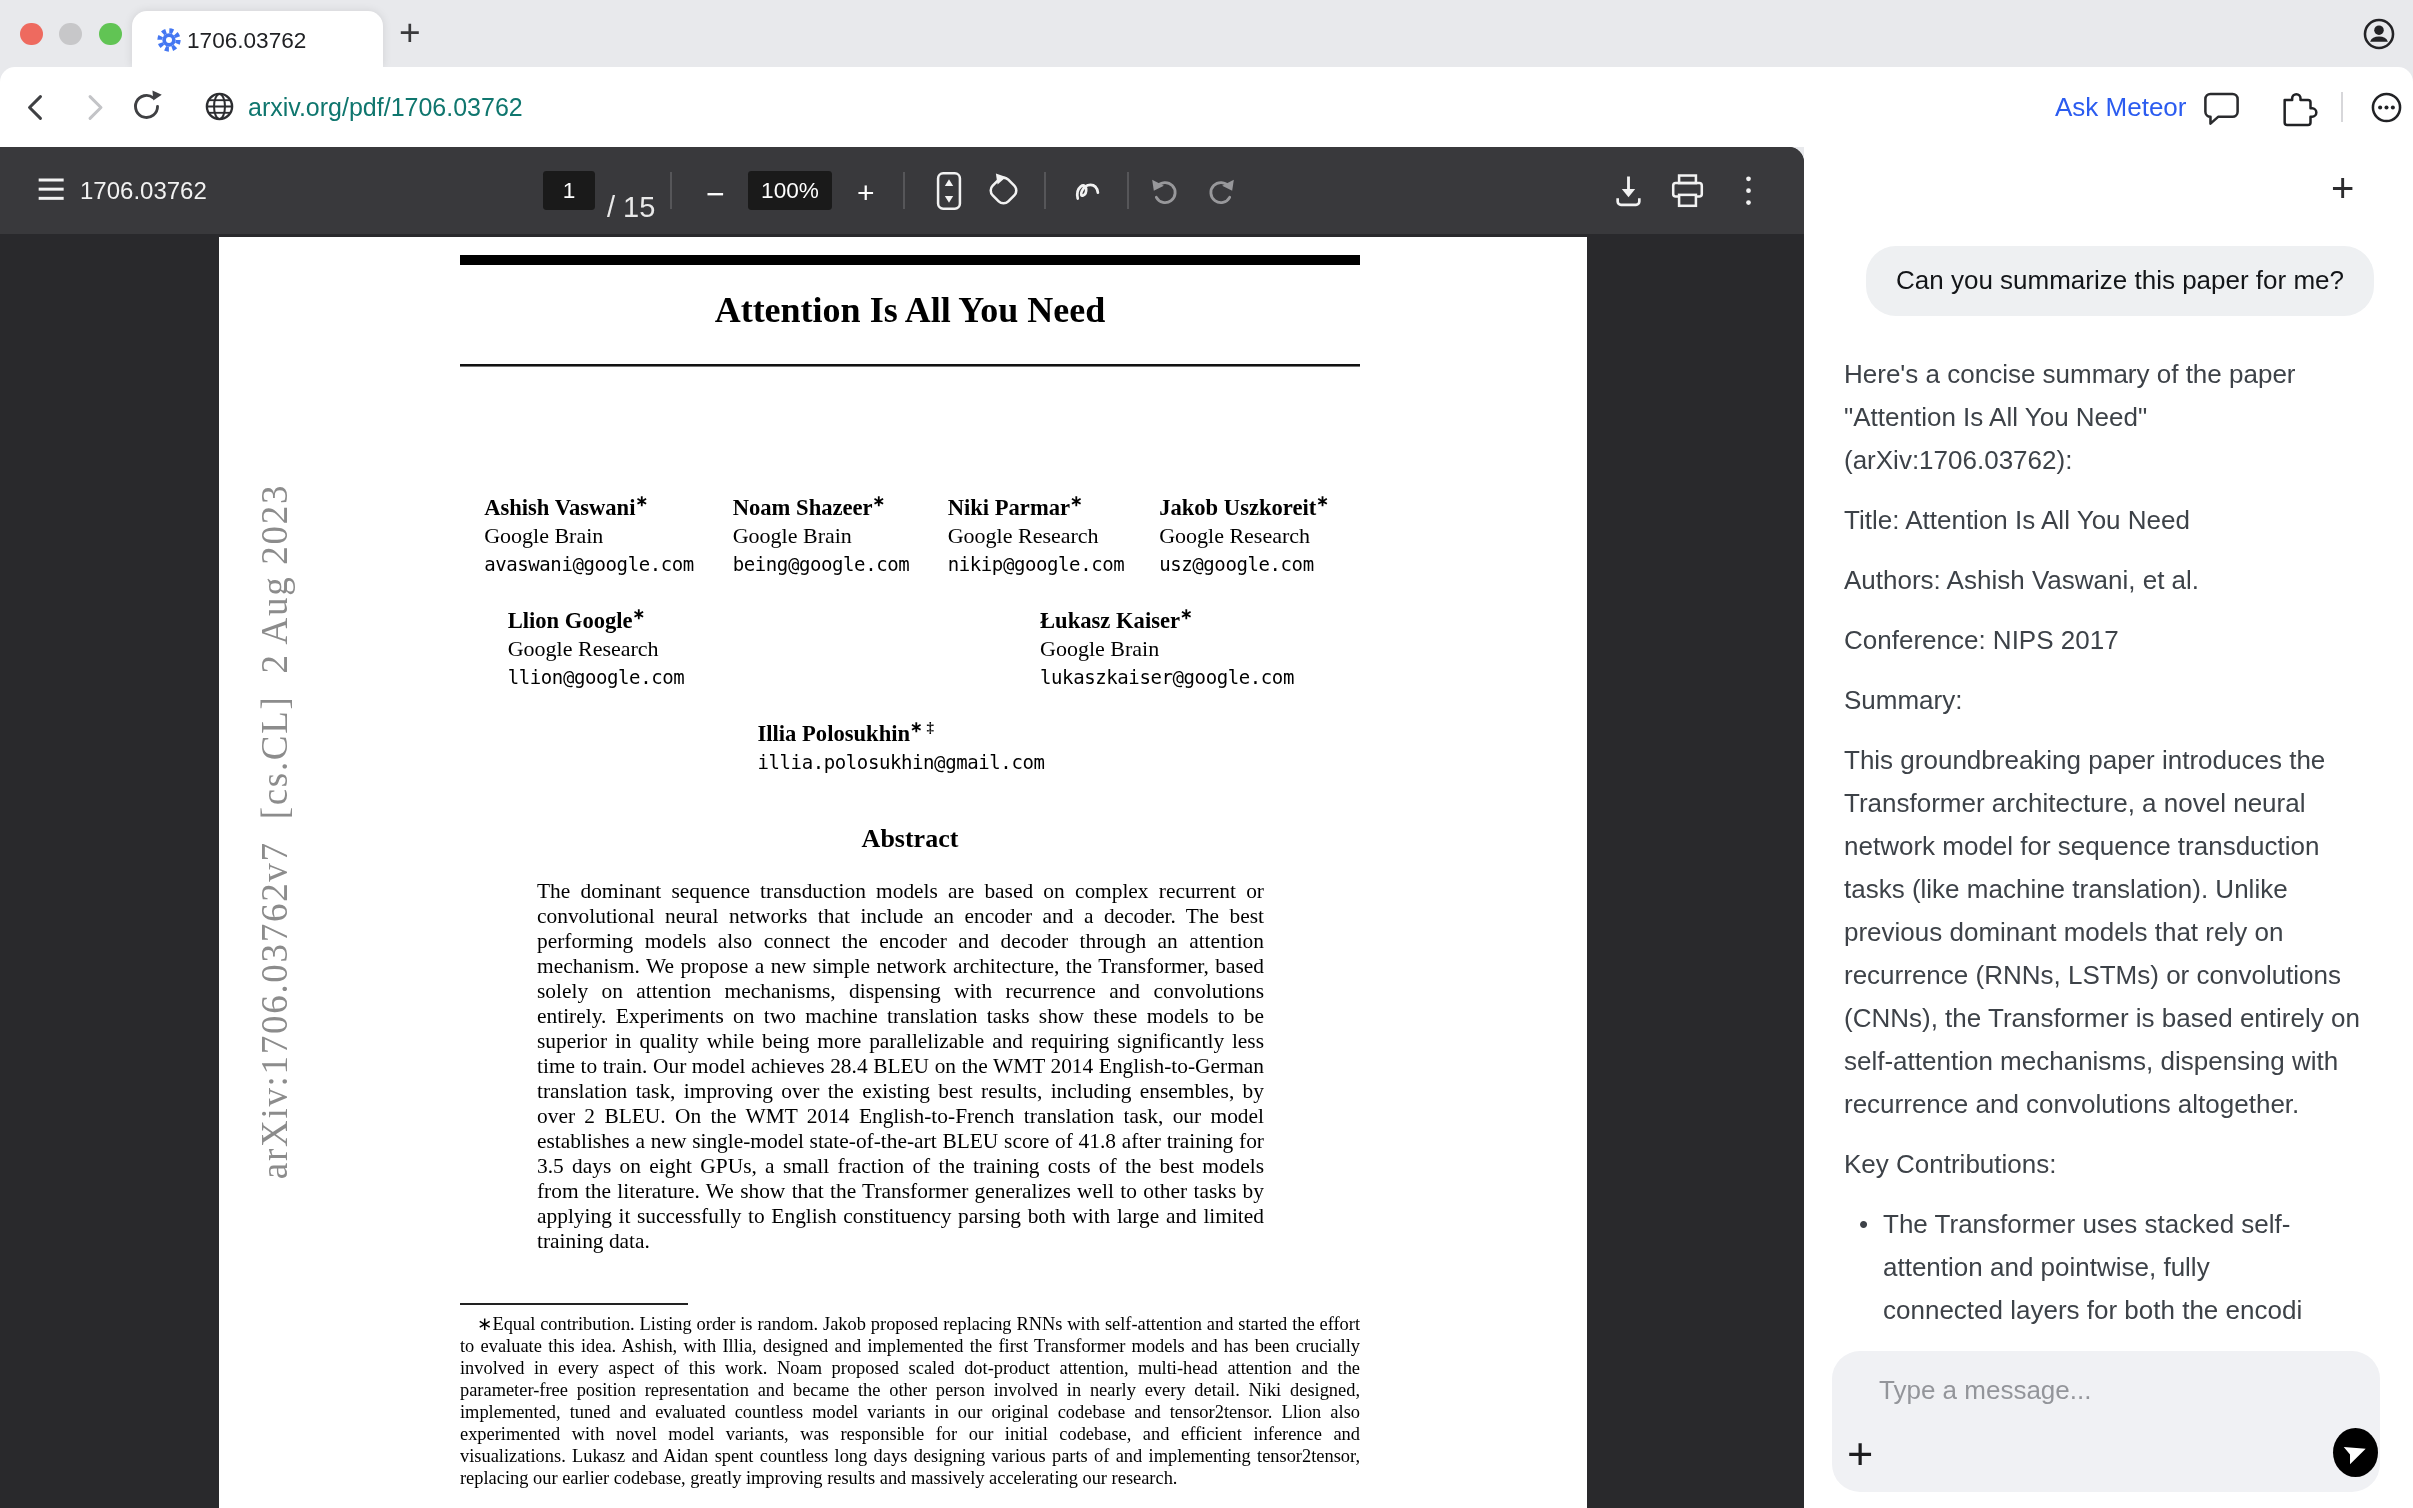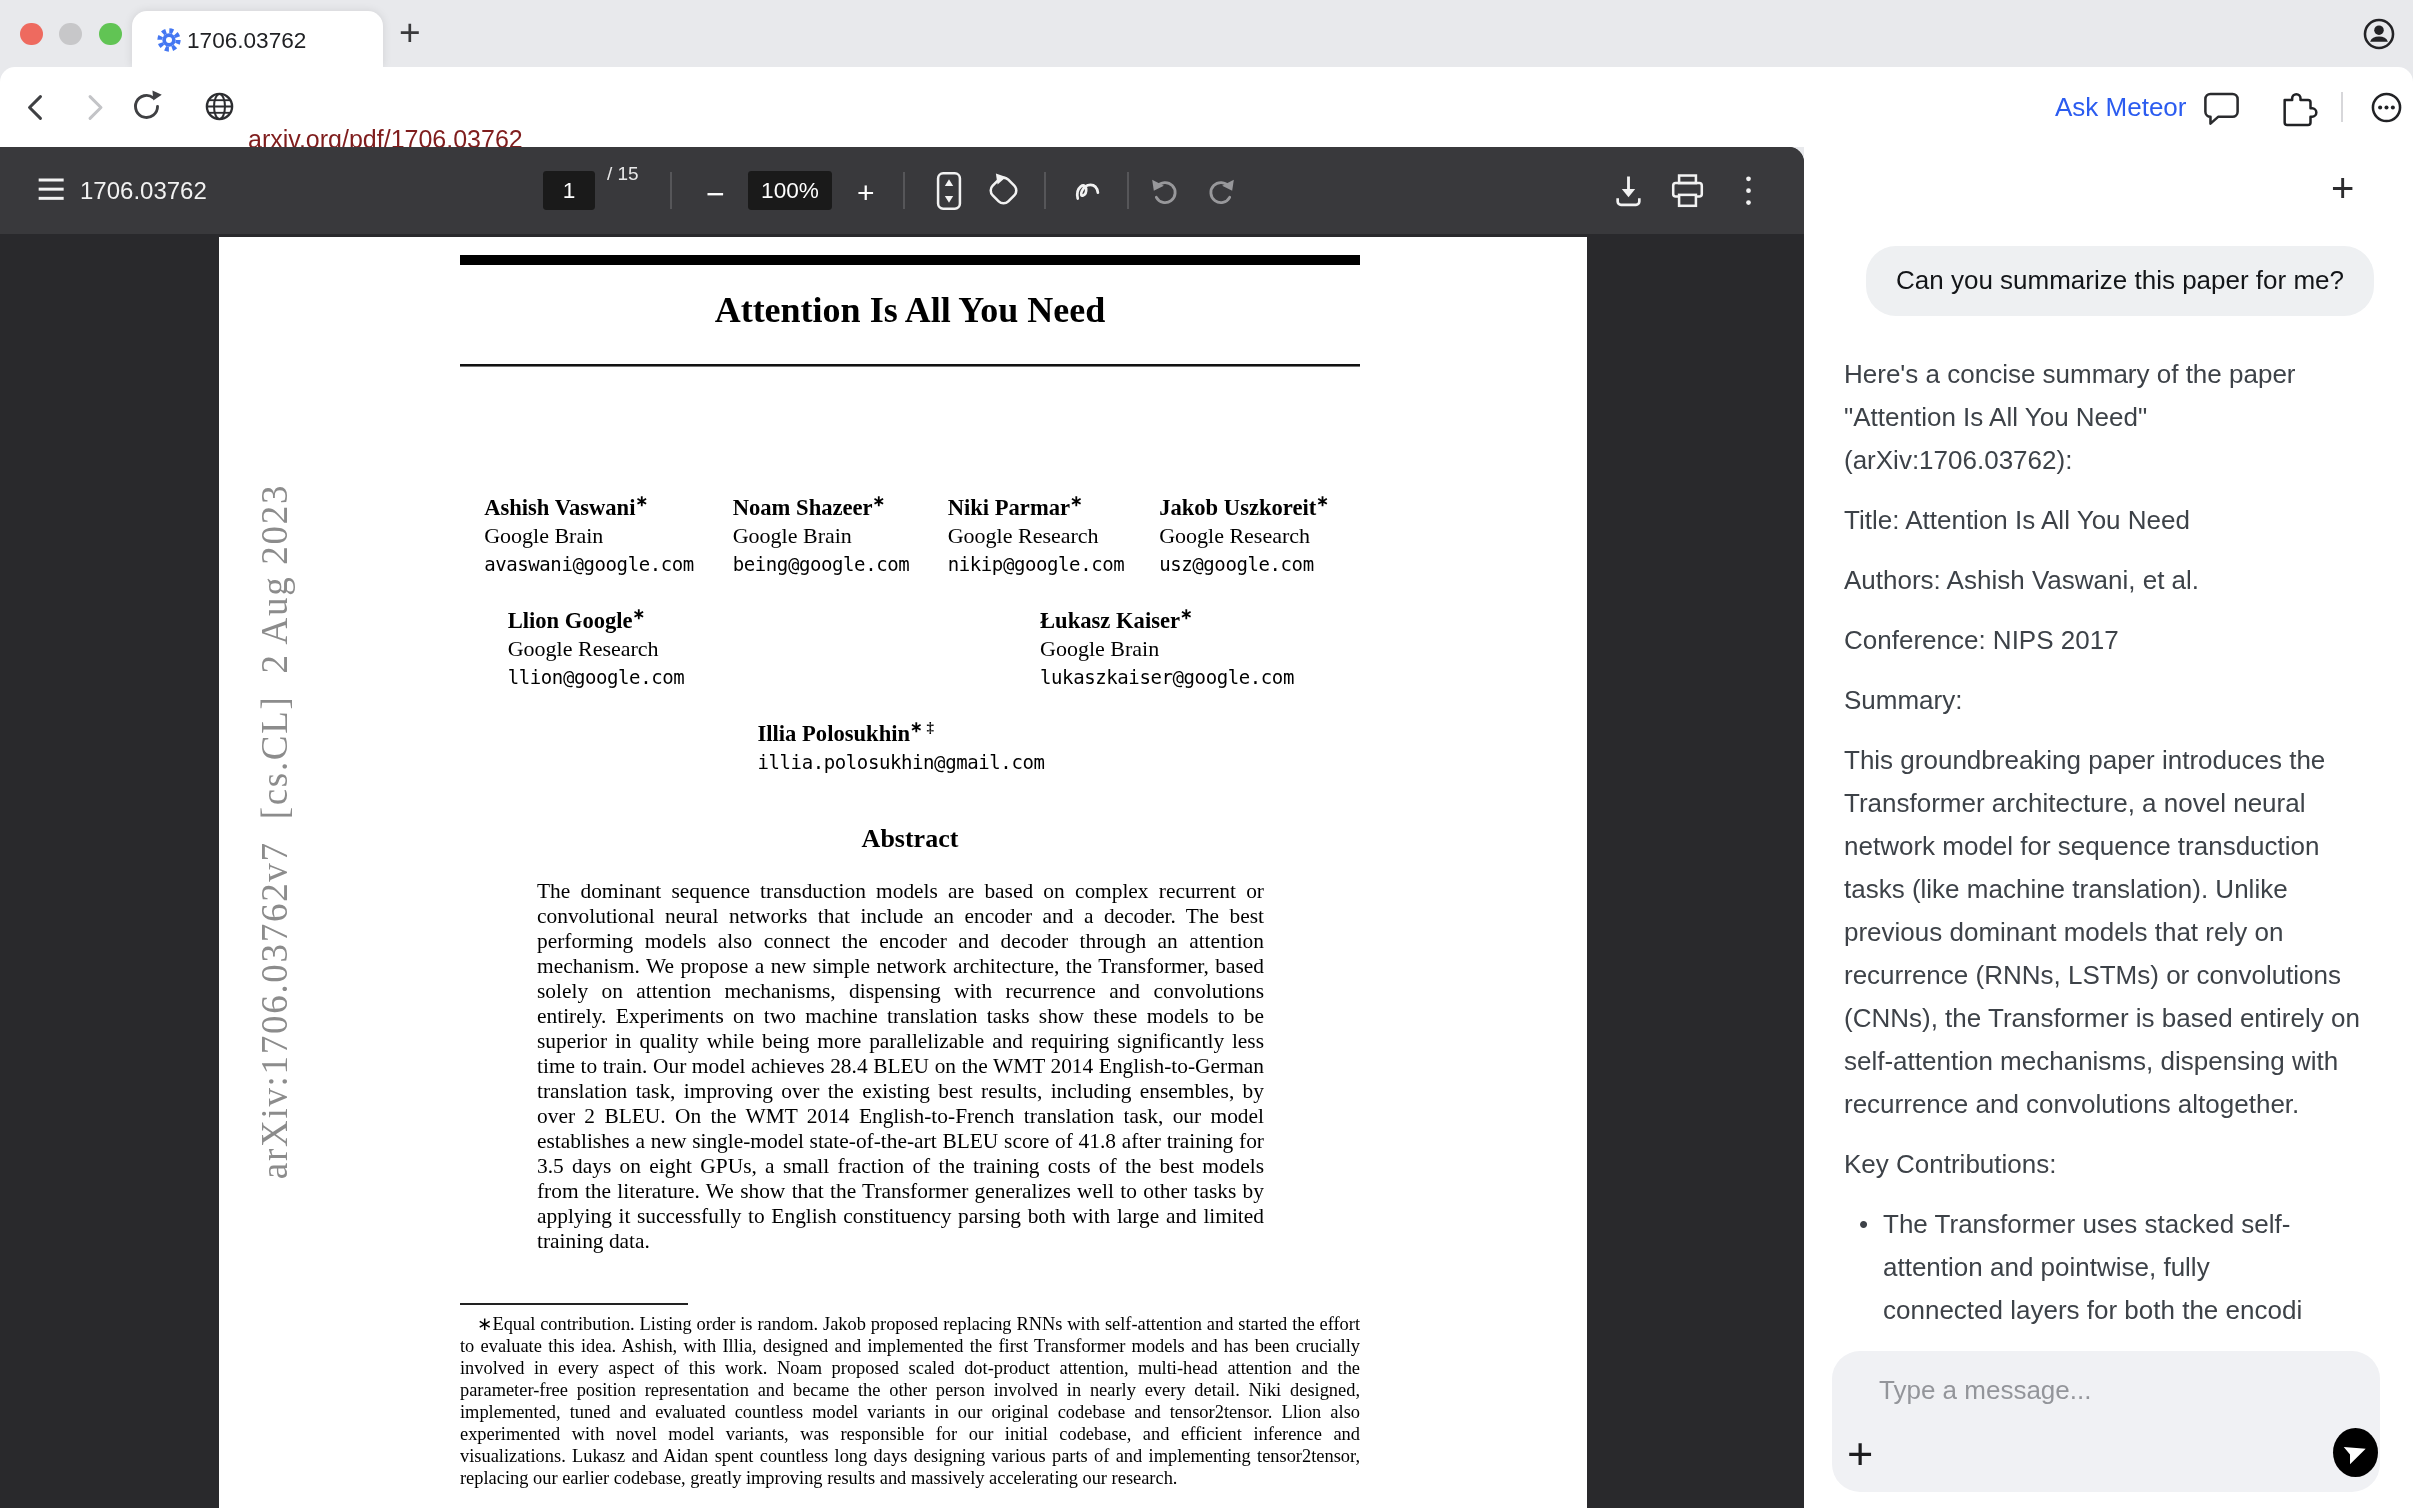--- a/index.html
+++ b/index.html
@@ -17,35 +17,35 @@
          border-radius:15px 15px 0 0; box-shadow:0 0 10px rgba(0,0,0,.10); }
   #tab-label { position:absolute; left:55px; top:17px; font-size:22.6px; color:#202124; }
   #tab-favicon { position:absolute; left:22px; top:14.2px; }
   #newtab { position:absolute; left:399px; top:14.2px; font-size:37px; font-weight:300; color:#3a3a3c; line-height:37px;}
   #titlebar-avatar { position:absolute; left:2362px; top:17px; }
 
   
   #navbar { position:absolute; left:0; top:67px; width:2413px; height:80px; background:#ffffff;
             border-radius:15px 15px 0 0; }
   .navicon { position:absolute; top:22px; }
-  #url-text { position:absolute; left:248px; top:26px; font-size:25px; color:#7f1d1d;margin-top:32px; }
+  #url-text { position:absolute; left:248px; top:26px; font-size:25px; color:#0f766e; }
   #ask-meteor { position:absolute; left:2055px; top:25px; font-size:26px; color:#2b5cf0; }
   #divider-nav { position:absolute; left:2341px; top:25px; width:1.7px; height:30px; background:#d7d7da; }
 
   
   #pdf-region { position:absolute; left:0; top:147px; width:1804px; height:1361px;
                 background:#29292c; border-top-right-radius:15px; overflow:hidden; }
   #pdf-toolbar { position:absolute; left:0; top:0; width:1804px; height:87px; background:#39393c;
                  border-top-right-radius:15px; }
   #pdf-title { position:absolute; left:80px; top:30px; font-size:24px; color:#f2f2f2; }
   .tb-box { position:absolute; top:24px; height:39px; background:#1a1a1a; border-radius:3.4px;
             color:#fff; font-size:22.6px; text-align:center; line-height:39px; }
   #page-box { left:543px; width:52px; }
   #zoom-box { left:748px; width:84px; }
-  .tb-text { position:absolute; top:16px; color:#e9e9e9; font-size:19px; }
+  .tb-text { position:absolute; top:44px; color:#e9e9e9; font-size:29px; }
   .tb-div { position:absolute; top:25px; width:1.7px; height:37px; background:#565659; }
   .tb-glyph { position:absolute; color:#ffffff; }
   #zoom-minus { left:706px; top:28.5px; font-size:32px; }
   #zoom-plus  { left:857px; top:28.5px; font-size:30px; }
 
   
   #page { position:absolute; left:219px; top:90px; width:1368px; height:1271px; background:#ffffff;
           overflow:hidden; font-family:"Liberation Serif", serif; color:#000; }
   #rule-top { position:absolute; left:241px; top:18.4px; width:900px; height:9.2px; background:#000; }
   #paper-title { position:absolute; left:241px; top:52px; width:900px; text-align:center;

